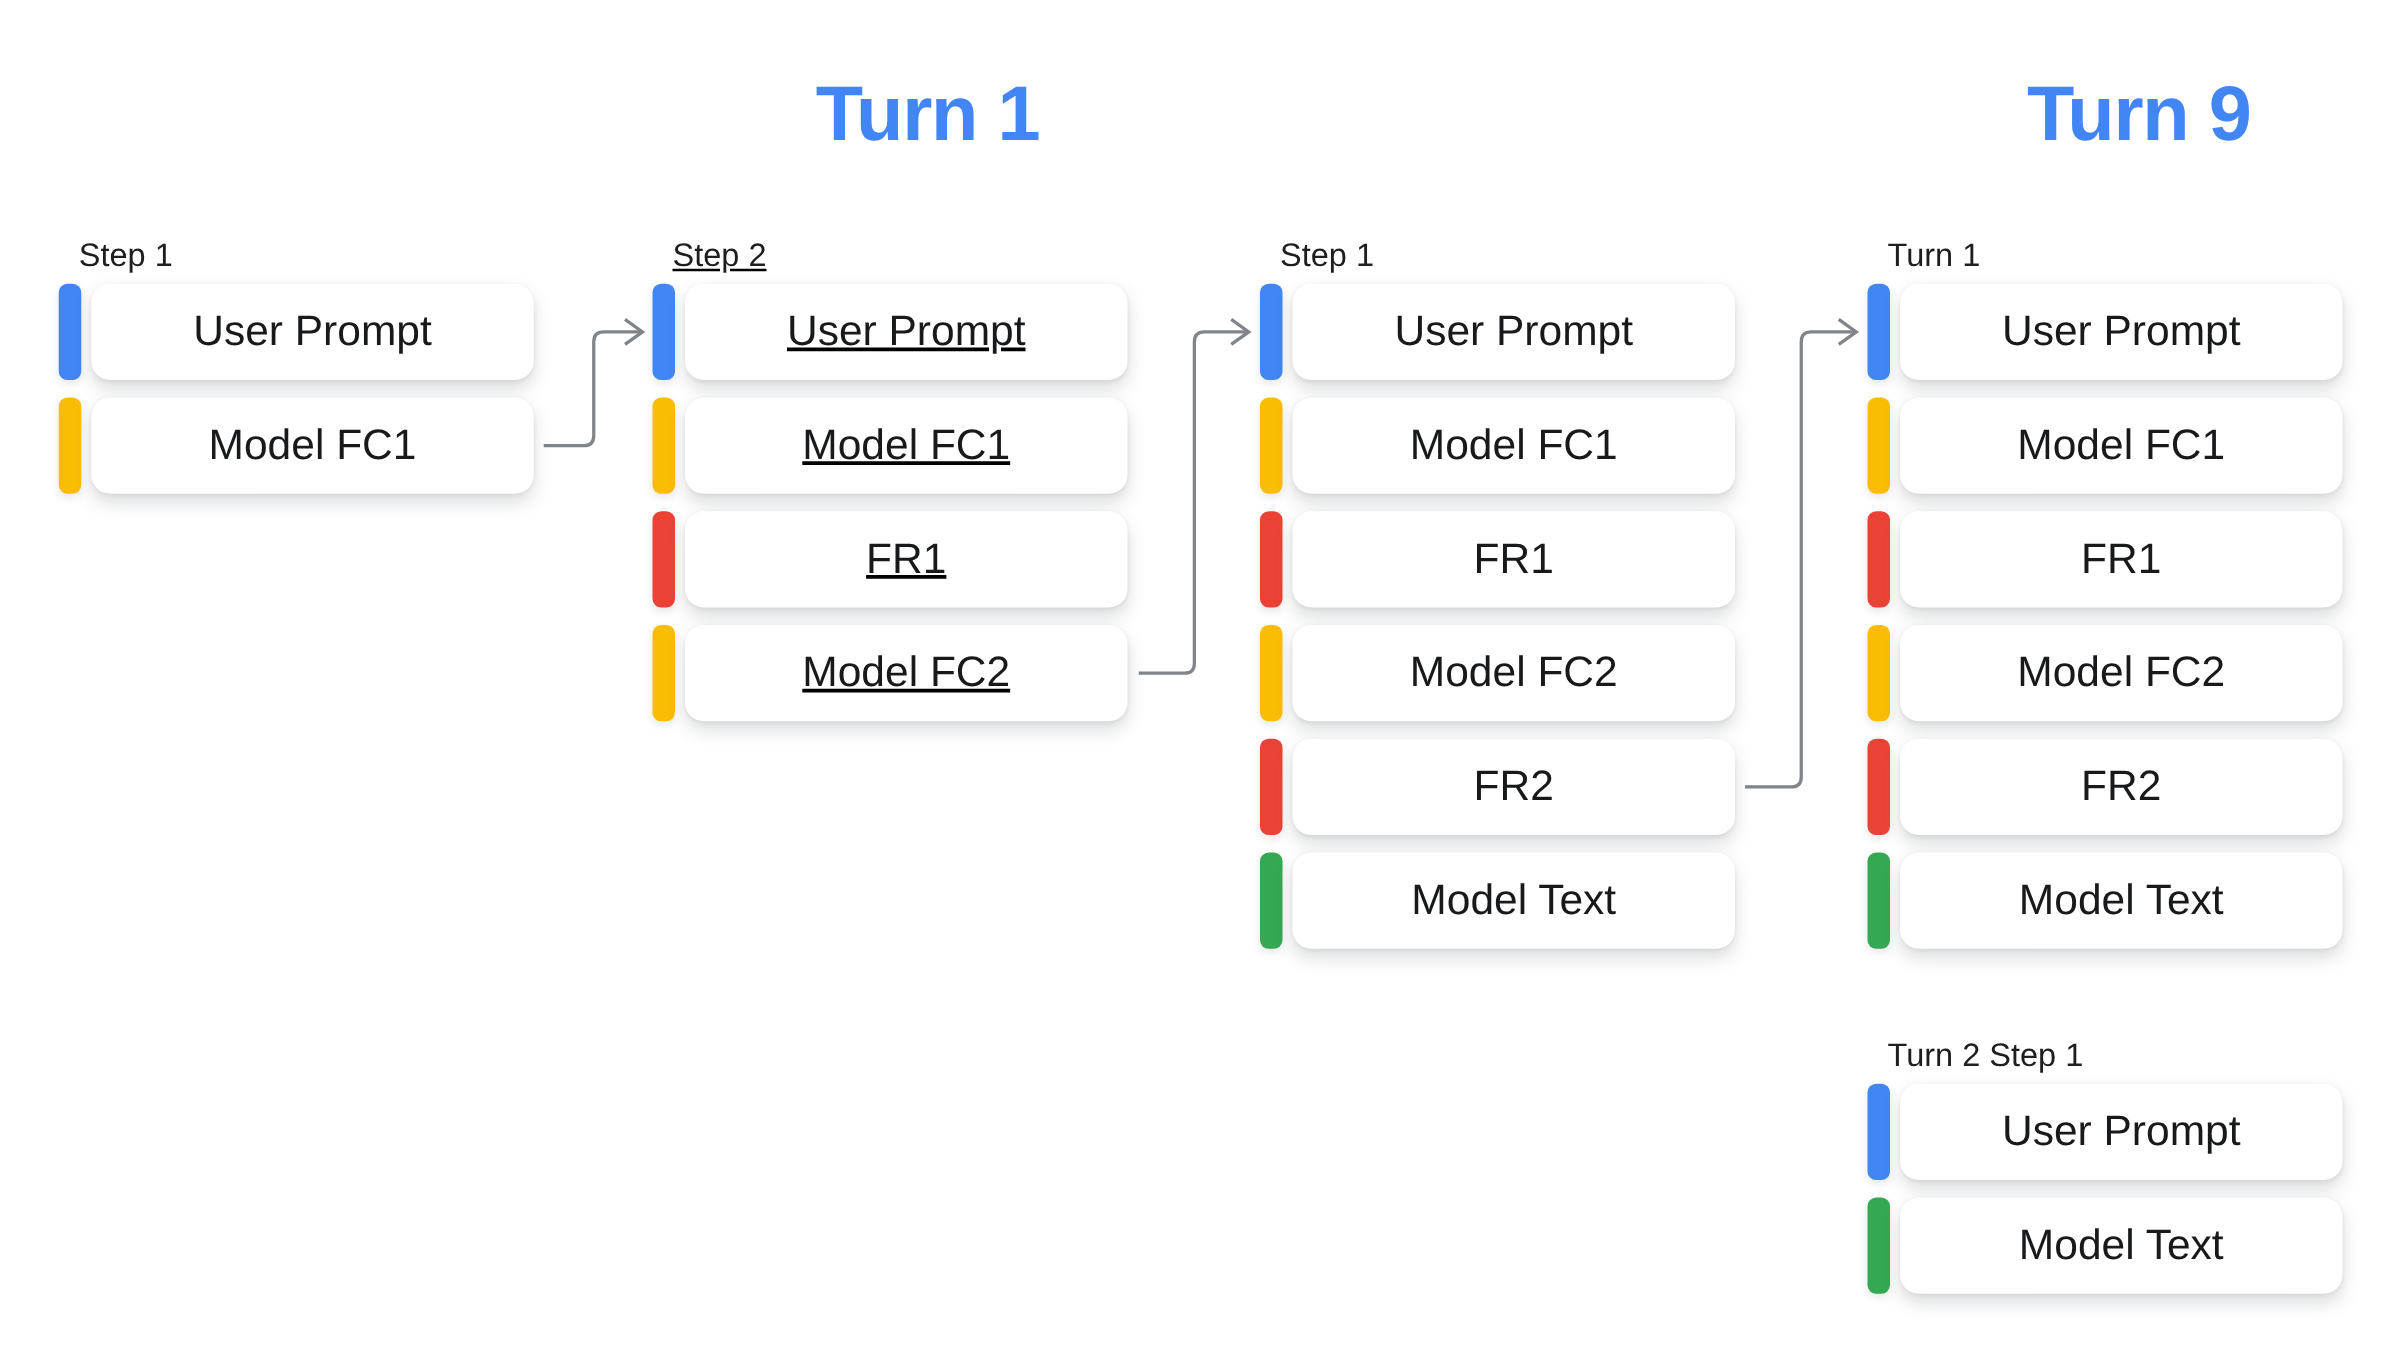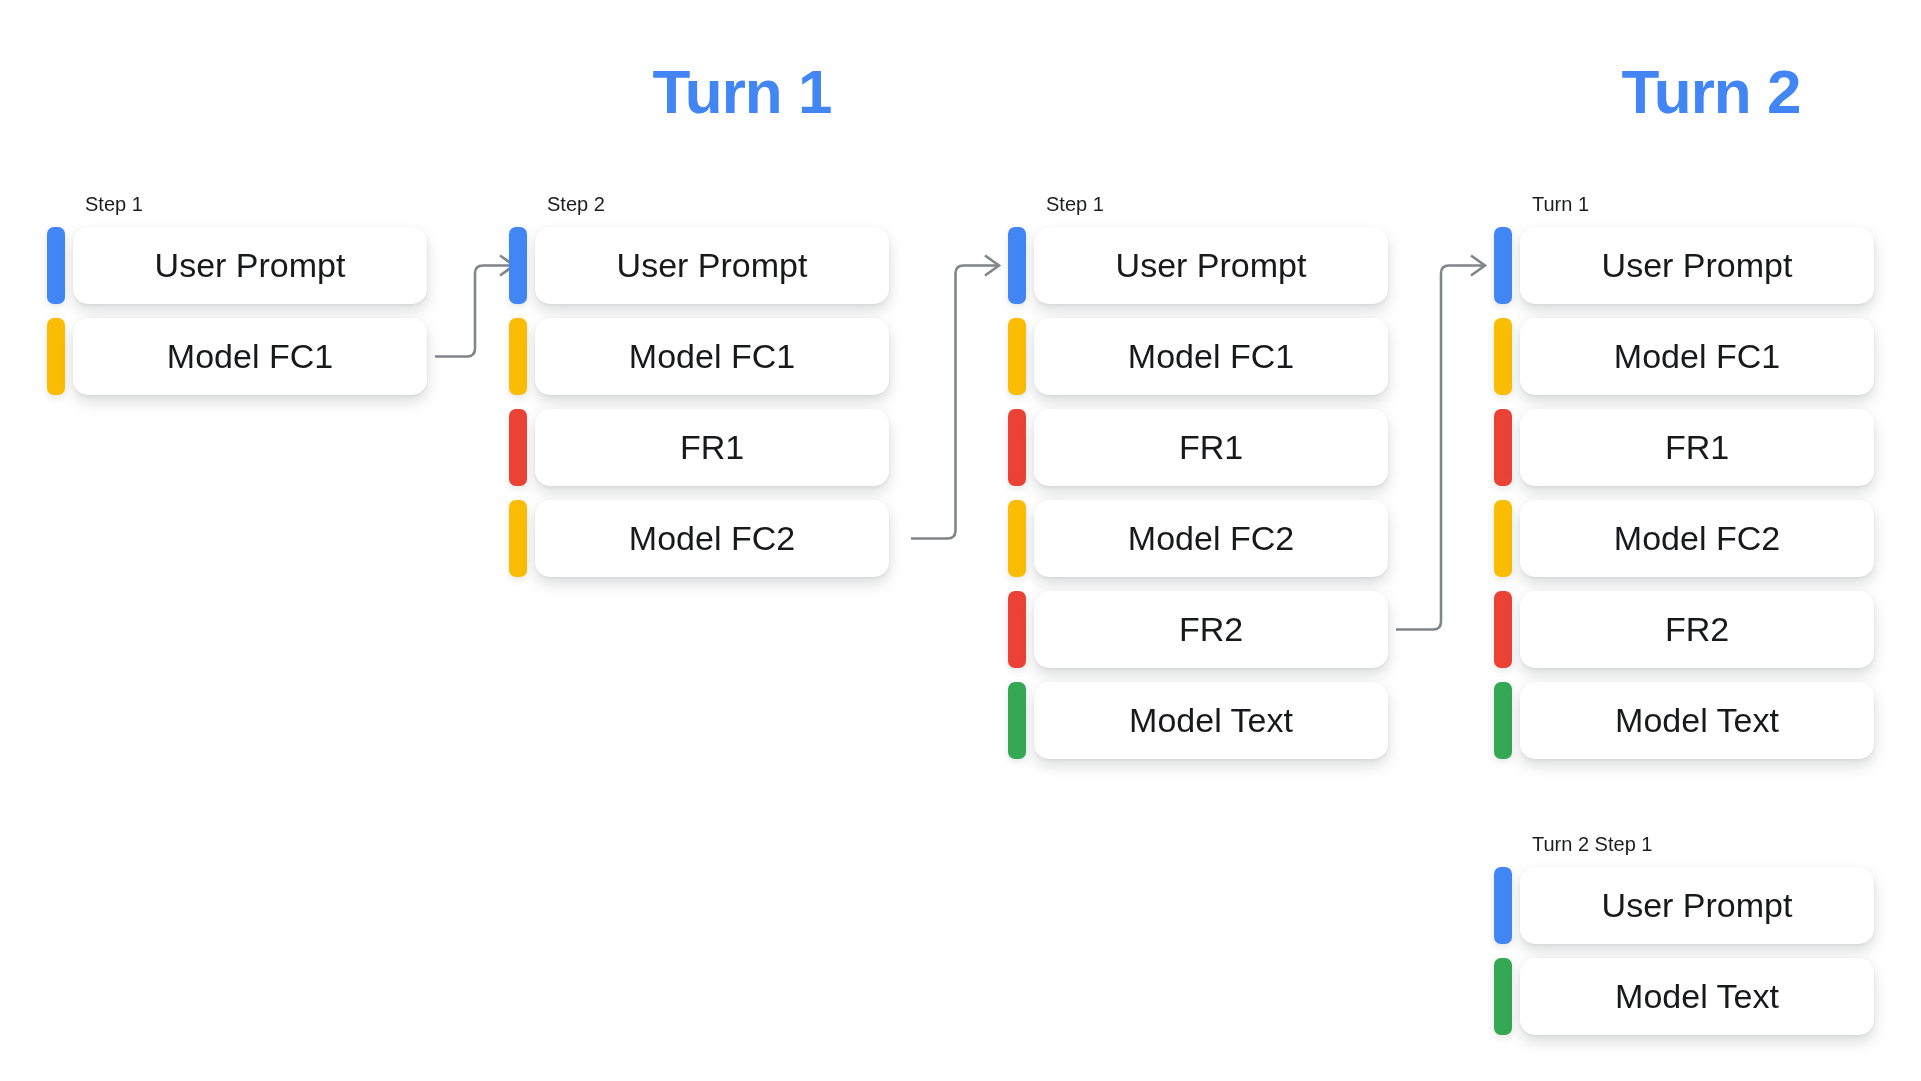--- a/index.html
+++ b/index.html
@@ -23,23 +23,23 @@
     white-space: nowrap;
   }
   #title-turn1 { left: 742px; }
   #title-turn2 { left: 1711px; }
   .column {
     position: absolute;
   }
   .col-label {
     height: 30px;
     line-height: 30px;
-    margin-left: 38px;
+    margin-left: 16px;
     margin-bottom: 8px;
-    font-size: 20px;
+    font-size: 26px;
     white-space: nowrap;
   }
   .row {
     display: flex;
     align-items: stretch;
     gap: 8px;
     height: 77px;
     margin-bottom: 14px;
   }
   .bar {
@@ -61,21 +61,21 @@
     left: 0;
     top: 0;
     pointer-events: none;
   }
 </style>
 </head>
 <body style="background: rgb(232, 234, 237);">
 
 <div class="canvas" id="canvas" style="background: #ffffff;">
   <div class="title" id="title-turn1" style="color: rgb(66, 133, 244);">Turn 1</div>
-  <div class="title" id="title-turn2" style="color: rgb(66, 133, 244);">Turn 2</div>
+  <div class="title" id="title-turn2" style="color: rgb(66, 133, 244);">Turn 9</div>
   <svg id="arrows" width="1921" height="1081" viewBox="0 0 1921 1081">
       <path d="M 435 356.5 L 467 356.5 Q 475 356.5 475 348.5 L 475 273.5 Q 475 265.5 483 265.5 L 514 265.5" fill="none" stroke="#80858A" stroke-width="2.6"></path>
       <path d="M 500 255.5 L 514 265.5 L 500 275.5" fill="none" stroke="#80858A" stroke-width="2.6"></path>
       <path d="M 911 538.5 L 947.5 538.5 Q 955.5 538.5 955.5 530.5 L 955.5 273.5 Q 955.5 265.5 963.5 265.5 L 999 265.5" fill="none" stroke="#80858A" stroke-width="2.6"></path>
       <path d="M 985 255.5 L 999 265.5 L 985 275.5" fill="none" stroke="#80858A" stroke-width="2.6"></path>
       <path d="M 1396 629.5 L 1433 629.5 Q 1441 629.5 1441 621.5 L 1441 273.5 Q 1441 265.5 1449 265.5 L 1485 265.5" fill="none" stroke="#80858A" stroke-width="2.6"></path>
       <path d="M 1471 255.5 L 1485 265.5 L 1471 275.5" fill="none" stroke="#80858A" stroke-width="2.6"></path>
     </svg>
 <div class="column" style="left: 47px; top: 189px; width: 380px;">
       <div class="col-label" style="color: rgb(29, 30, 32);">Step 1</div>
@@ -85,21 +85,21 @@
           <span>User Prompt</span>
         </div>
       </div>
       <div class="row">
         <div class="bar" style="background: rgb(251, 188, 4);"></div>
         <div class="card" style="background: rgb(255, 255, 255); color: rgb(24, 25, 27);">
           <span>Model FC1</span>
         </div>
       </div>
     </div>
-    <div class="column" style="left: 509px; top: 189px; width: 380px;">
+    <div class="column" style="left: 522px; top: 189px; width: 380px; text-decoration: underline;">
       <div class="col-label" style="color: rgb(29, 30, 32);">Step 2</div>
       <div class="row">
         <div class="bar" style="background: rgb(66, 133, 244);"></div>
         <div class="card" style="background: rgb(255, 255, 255); color: rgb(24, 25, 27);">
           <span>User Prompt</span>
         </div>
       </div>
       <div class="row">
         <div class="bar" style="background: rgb(251, 188, 4);"></div>
         <div class="card" style="background: rgb(255, 255, 255); color: rgb(24, 25, 27);">

